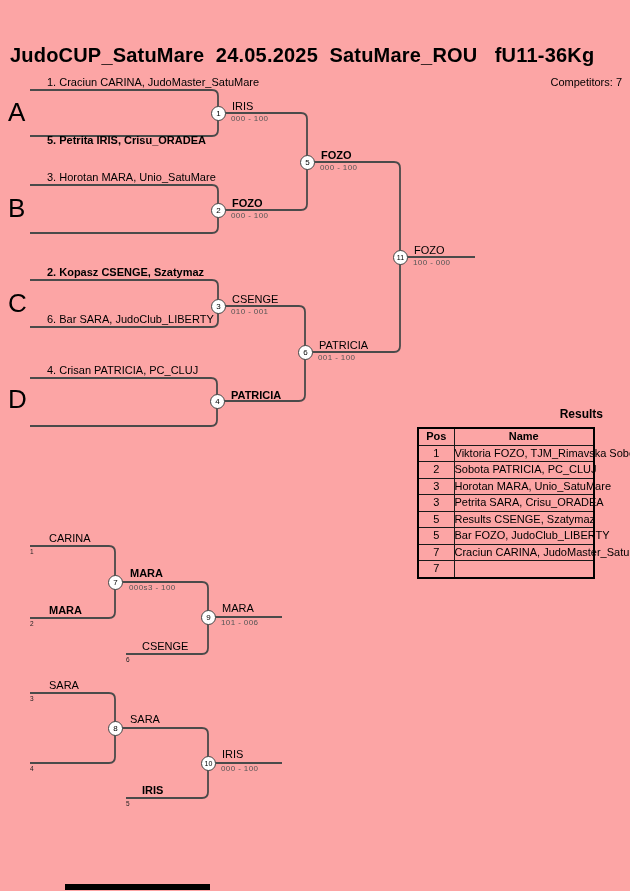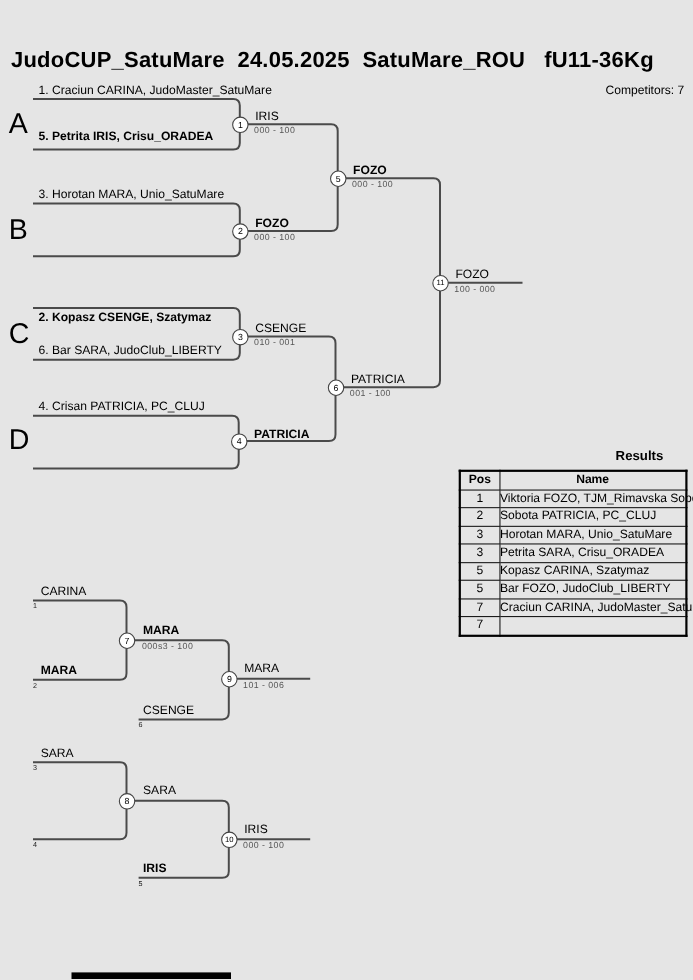--- a/index.html
+++ b/index.html
@@ -1,38 +1,38 @@
 <!DOCTYPE html>
 <html><head>
 <meta charset="utf-8">
 <style>
   html,body{margin:0;padding:0;background:#fff;}
   .canvas{
-    position:relative;width:630px;height:891px;background:#e5e5e5;
+    position:relative;width:630px;height:891px;background:#fca5a5;
     font-family:"Liberation Sans", sans-serif;color:#000;overflow:hidden;
   }
   .abs{position:absolute;white-space:pre;}
   .title{font-size:20px;font-weight:bold;letter-spacing:.2px;}
   .competitors{font-size:11px;width:172px;text-align:right;}
   .section-letter{font-size:26px;font-weight:400;}
-  .entry{font-size:11px;}
+  .entry{font-size:11px;margin-left:12px;}
   .bold{font-weight:bold;}
   .winner{font-size:11px;}
   .score{font-size:8px;color:#555;letter-spacing:.4px;text-align:center;}
   .seed{font-size:6.5px;color:#222;}
   svg.lines{position:absolute;left:0;top:0;z-index:1;}
   .match-circle{
     position:absolute;width:13px;height:13px;border:1.5px solid #444;border-radius:50%;
     background:#fff;z-index:2;display:flex;align-items:center;justify-content:center;
     font-size:8px;line-height:1;
   }
   .match-circle.two{font-size:7px;}
   .results-title{font-size:12px;font-weight:bold;width:186px;text-align:right;}
   table.results{
-    position:absolute;left:417px;top:427px;width:208px;z-index:3;
+    position:absolute;left:417px;top:427px;width:178px;z-index:3;
     border-collapse:collapse;table-layout:fixed;background:transparent;
     border:2px solid #000;font-size:11px;
   }
   table.results th,table.results td{
     border:1px solid #1a1a1a;height:15.5px;padding:0;line-height:1;
   }
   table.results th{font-weight:bold;text-align:center;}
   td.pos{width:36px;text-align:center;}
   td.name{padding-left:5px;text-align:left;white-space:nowrap;overflow:visible;}
   .footer-bar{position:absolute;background:#000;}
@@ -67,23 +67,23 @@
     <path d="M 126 798 H 202 Q 208 798 208 792 V 764"></path>
     <path d="M 208 763 H 282"></path>
   </svg>
 
   <div class="abs section-letter lbl" style="left:8px;top:97px;">A</div>
   <div class="abs section-letter lbl" style="left:8px;top:193px;">B</div>
   <div class="abs section-letter lbl" style="left:8px;top:288px;">C</div>
   <div class="abs section-letter lbl" style="left:8px;top:384px;">D</div>
 
   <div class="abs entry lbl" style="left:35px;top:76px;">1. Craciun CARINA, JudoMaster_SatuMare</div>
-  <div class="abs entry bold lbl" style="left:35px;top:118px;text-align:right;">5. Petrita IRIS, Crisu_ORADEA</div>
+  <div class="abs entry bold lbl" style="left:35px;top:134px;text-align:right;">5. Petrita IRIS, Crisu_ORADEA</div>
   <div class="abs entry lbl" style="left:35px;top:171px;">3. Horotan MARA, Unio_SatuMare</div>
-  <div class="abs entry bold lbl" style="left:35px;top:283px;">2. Kopasz CSENGE, Szatymaz</div>
+  <div class="abs entry bold lbl" style="left:35px;top:266px;">2. Kopasz CSENGE, Szatymaz</div>
   <div class="abs entry lbl" style="left:35px;top:313px;">6. Bar SARA, JudoClub_LIBERTY</div>
   <div class="abs entry lbl" style="left:35px;top:364px;">4. Crisan PATRICIA, PC_CLUJ</div>
 
   <div class="match-circle" style="left:211px;top:106px;">1</div>
   <div class="match-circle" style="left:211px;top:203px;">2</div>
   <div class="match-circle" style="left:211px;top:299px;">3</div>
   <div class="match-circle" style="left:210px;top:394px;">4</div>
   <div class="match-circle" style="left:300px;top:155px;">5</div>
   <div class="match-circle" style="left:298px;top:345px;">6</div>
   <div class="match-circle two" style="left:393px;top:250px;">11</div>
@@ -147,21 +147,21 @@
     <tr>
       <td class="pos">3</td>
       <td class="name">Horotan MARA, Unio_SatuMare</td>
     </tr>
     <tr>
       <td class="pos">3</td>
       <td class="name">Petrita SARA, Crisu_ORADEA</td>
     </tr>
     <tr>
       <td class="pos">5</td>
-      <td class="name">Kopasz CARINA, Szatymaz</td>
+      <td class="name">Results CSENGE, Szatymaz</td>
     </tr>
     <tr>
       <td class="pos">5</td>
       <td class="name">Bar FOZO, JudoClub_LIBERTY</td>
     </tr>
     <tr>
       <td class="pos">7</td>
       <td class="name">Craciun CARINA, JudoMaster_SatuMare</td>
     </tr>
     <tr>

